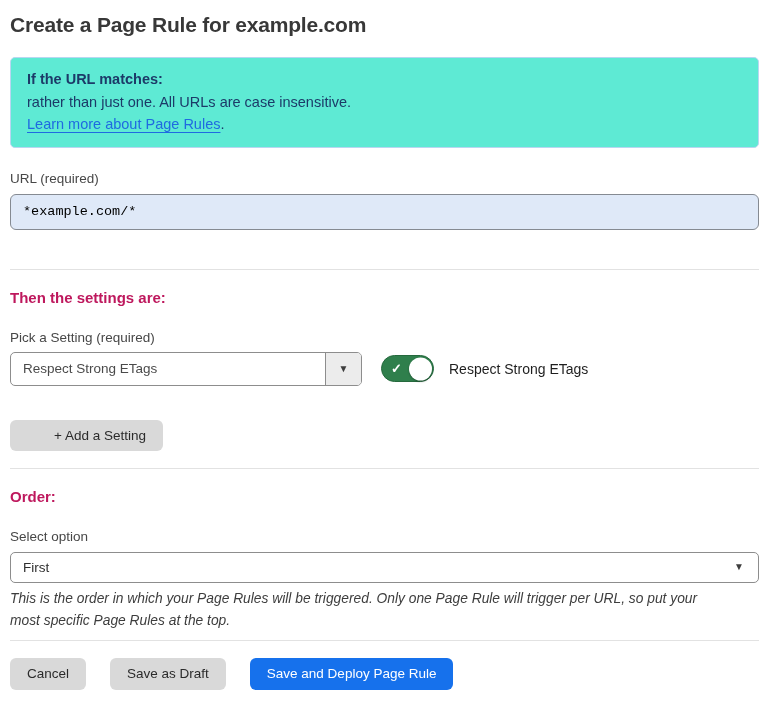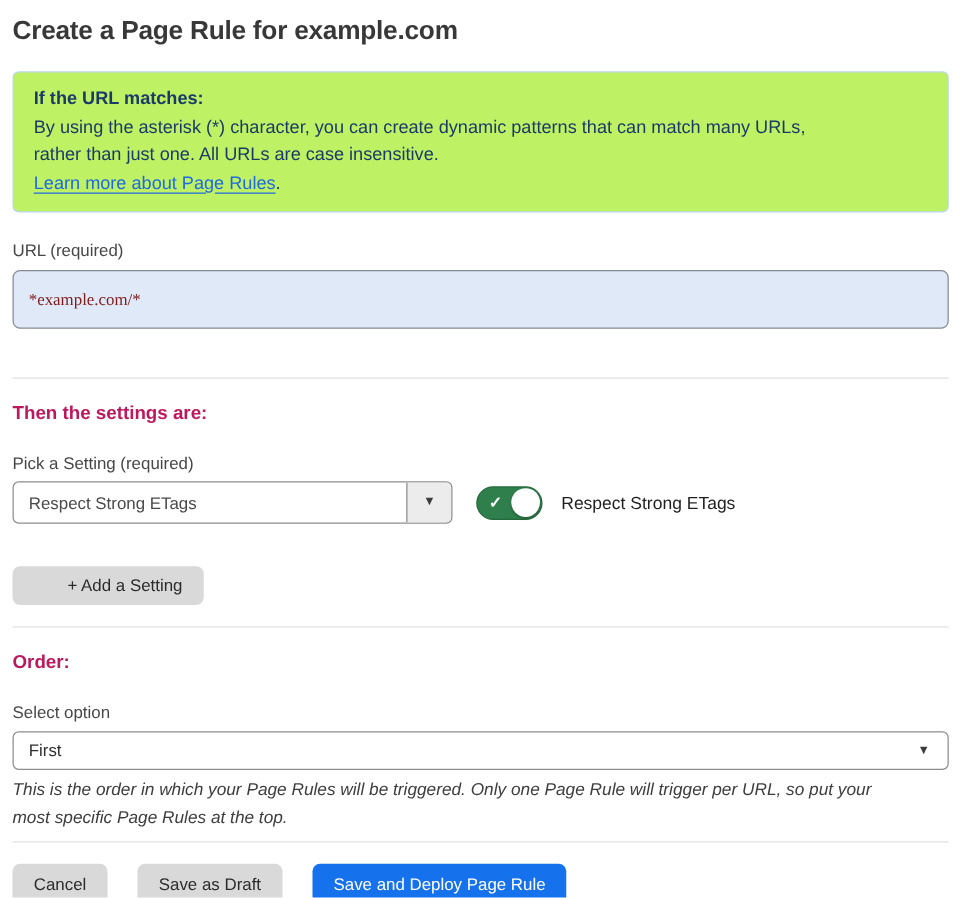--- a/index.html
+++ b/index.html
@@ -12,21 +12,21 @@
   .page { padding: 12px 10px 16px 10px; }
 
   .page-title {
     font-size: 21px; font-weight: 700; color: #383838;
     line-height: 26px; letter-spacing: -0.2px;
   }
 
   
   .info-box {
     margin-top: 19px;
-    background: #bef264;
+    background: #5eead4;
     border: 1px solid #b9d6f1;
     border-radius: 5px;
     padding: 10px 16px 11px 16px;
     color: #1c3a68;
     font-size: 14.5px;
     line-height: 22.5px;
   }
   .info-box .info-heading { font-weight: 700; display: block; }
   .info-box .info-line { display: block; }
   .info-box a.info-link {
@@ -35,27 +35,27 @@
   }
 
   .field-label {
     display: block;
     margin-top: 23px;
     font-size: 13.5px; color: #474747; line-height: 16px;
   }
 
   .url-input {
     margin-top: 7px;
-    width: 100%; height: 47px;
+    width: 100%; height: 36px;
     background: #dfe9f8;
     border: 1px solid #858a92;
     border-radius: 6px;
     padding: 0 12px;
-    font-family: Liberation Serif, serif;
-    font-size: 13.5px; color: #7f1d1d;
+    font-family: Liberation Mono, monospace;
+    font-size: 13.5px; color: #000000;
     outline: none;
   }
 
   .divider { border: none; border-top: 1px solid #e2e2e2; height: 0; }
   .divider.d1 { margin-top: 39px; }
   .divider.d2 { margin-top: 17px; }
   .divider.d3 { margin-top: 8px; }
 
   .section-heading {
     margin-top: 18px;
@@ -133,21 +133,20 @@
 </style>
 </head>
 <body>
 
 <div class="page">
 
   <h1 class="page-title">Create a Page Rule for example.com</h1>
 
   <div class="info-box">
     <span class="info-heading">If the URL matches:</span>
-    <span class="info-line">By using the asterisk (*) character, you can create dynamic patterns that can match many URLs,</span>
     <span class="info-line">rather than just one. All URLs are case insensitive.</span>
     <span class="info-line"><a class="info-link">Learn more about Page Rules</a><span>.</span></span>
   </div>
 
   <label class="field-label">URL (required)</label>
   <input class="url-input" type="text" value="*example.com/*" style="">
 
   <hr class="divider d1">
 
   <h2 class="section-heading">Then the settings are:</h2>

